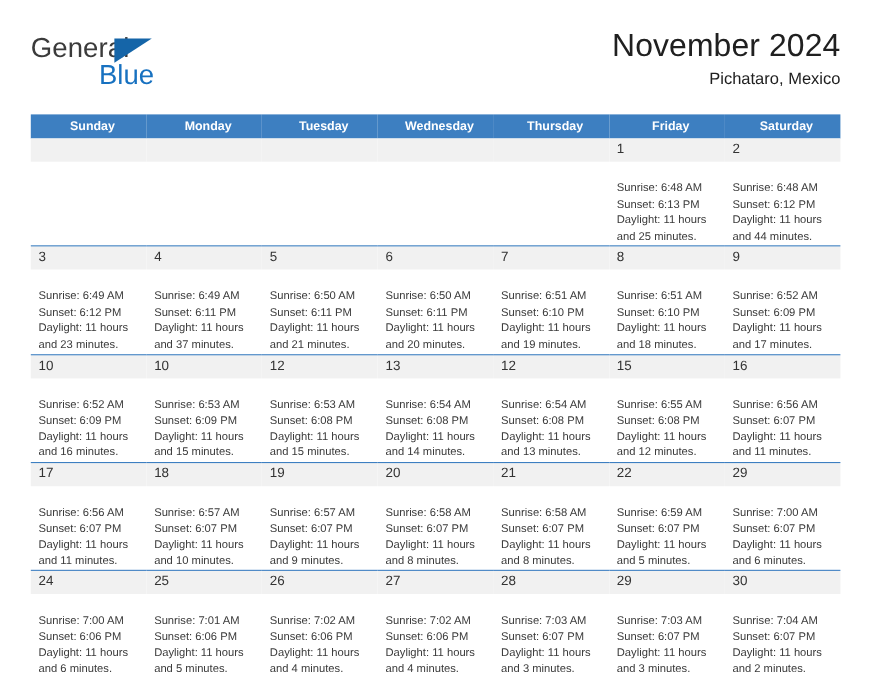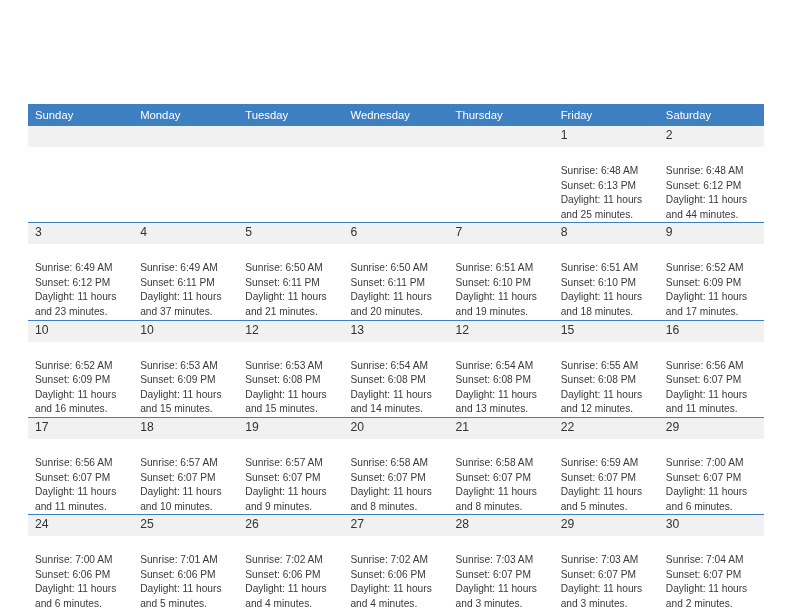--- a/index.html
+++ b/index.html
@@ -92,22 +92,22 @@
     left: 28px;
     top: 104px;
     width: 736px;
     border-collapse: collapse;
     table-layout: fixed;
   }
   .calendar th {
     background: #3d7fc1;
     color: #ffffff;
     font-size: 11.3px;
-    font-weight: normal;
-    text-align: left;
+    font-weight: bold;
+    text-align: center;
     padding: 4px 0 4px 7px;
     height: 14px;
     border: none;
     margin-left: 12px;
   }
   .calendar td {
     vertical-align: top;
     padding: 0;
     border: none;
     border-top: 1px solid #3d7fc1;
@@ -125,35 +125,48 @@
     font-size: 12.2px;
     color: #333333;
     padding: 3px 0 4px 7px;
     line-height: 1.05;
     min-height: 14px;
   }
   .daynum.empty {
     color: transparent;
   }
   .details {
-    padding: 3px 4px 0 7px;
+    padding: 18px 4px 0 7px;
     font-size: 10.2px;
     line-height: 1.43;
     color: #3a3a3a;
-    margin-top: 14px;
   }
   .details div {
     white-space: nowrap;
   }
 </style>
 </head>
 <body>
 
 <div class="page">
 
+  <div class="header">
+
+    <div class="logo">
+      <span class="logo-general">General</span>
+      <span class="logo-triangle"></span>
+      <span class="logo-blue">Blue</span>
+    </div>
+
+    <div class="title-block">
+      <h1 class="cal-title">November 2024</h1>
+      <h2 class="cal-subtitle">Pichataro, Mexico</h2>
+    </div>
+
+  </div>
 
   <table class="calendar">
     <thead>
       <tr>
         <th>Sunday</th>
         <th>Monday</th>
         <th>Tuesday</th>
         <th>Wednesday</th>
         <th>Thursday</th>
         <th>Friday</th>

